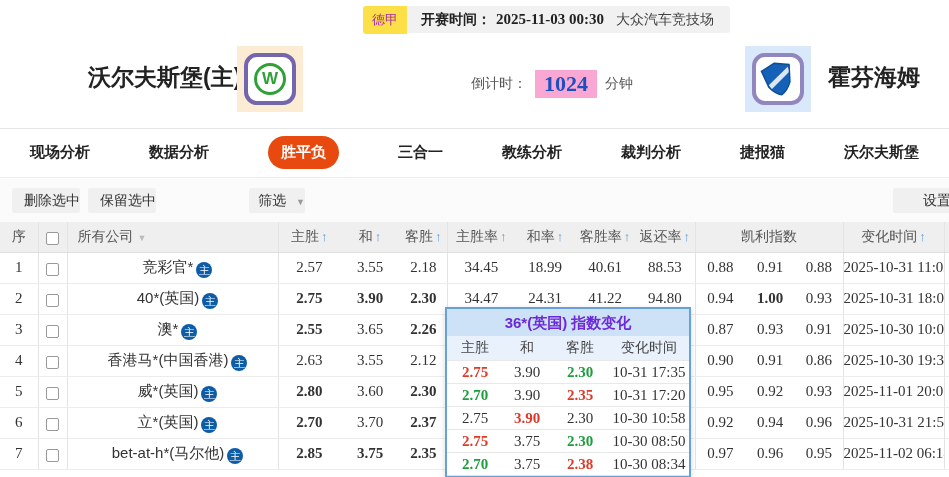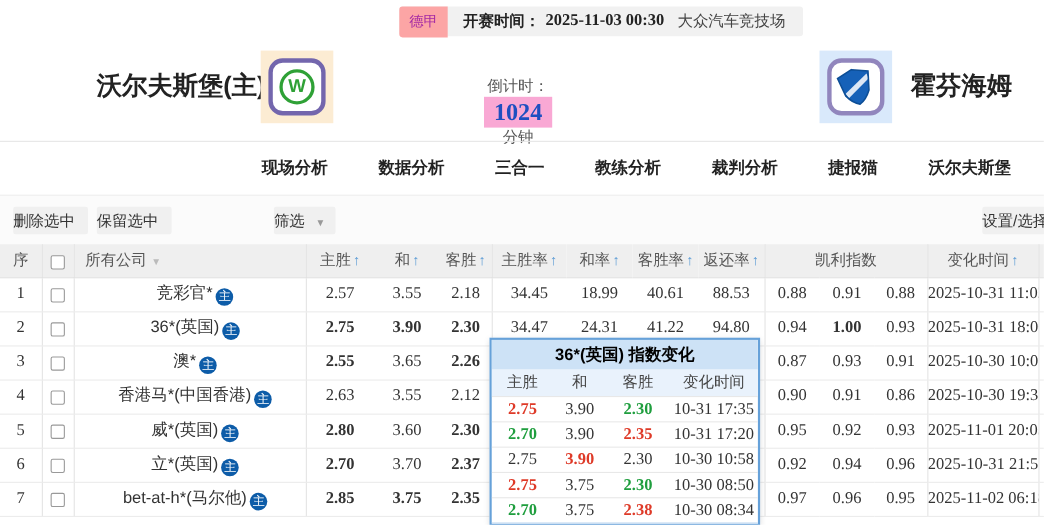--- a/index.html
+++ b/index.html
@@ -7,58 +7,58 @@
   body {
     position:relative; overflow:hidden; background:#fff;
     font-family:"Liberation Sans", sans-serif; color:#333;
   }
   .num { font-family:"Liberation Serif", serif; }
 
   
   .topbar { position:absolute; left:363px; top:6px; height:27px;
     background:#f1f1f1; border-radius:3px; display:flex; align-items:center;
     padding-right:16px; white-space:nowrap; }
-  .league-badge { background:#fca5a5; color:#a52aa5; font-size:13px;
+  .league-badge { background:#fde047; color:#a52aa5; font-size:13px;
     padding:5px 9px; border-radius:3px 0 0 3px; margin-right:14px; }
   .kickoff-label { font-weight:bold; font-size:14px; color:#222; }
   .kickoff-time { font-weight:bold; font-size:15px; color:#222; margin:0 12px 0 5px; }
   .venue { font-size:14px; color:#444; }
 
   
   .home-name { position:absolute; left:88px; top:62px; font-size:23px; font-weight:bold; color:#222; }
   .away-name { position:absolute; left:828px; top:62px; font-size:23px; font-weight:bold; color:#222; }
   .logo-box { position:absolute; top:46px; width:66px; height:66px;
     display:flex; align-items:center; justify-content:center; }
   .logo-box.home { left:237px; background:#fcecd3; }
   .logo-box.away { left:745px; background:#d9e9fb; }
   .crest { width:52px; height:52px; background:#fff; border:4px solid #7366ad;
     border-radius:13px; display:flex; align-items:center; justify-content:center; }
   .logo-box.away .crest { border-color:#9186bd; }
   .wolfs-ring { width:32px; height:32px; border:3px solid #2fa136; border-radius:50%;
     display:flex; align-items:center; justify-content:center;
     color:#2fa136; font-weight:bold; font-size:17px; }
-  .countdown { position:absolute; left:432px; top:70px; display:flex; align-items:center;flex-direction:column; }
+  .countdown { position:absolute; left:471px; top:70px; display:flex; align-items:center; }
   .countdown-label, .countdown-unit { font-size:14px; color:#555; }
   .countdown-value { background:#f9a8d4; padding:1px 9px; margin:0 8px;
     font-weight:bold; font-size:22px; color:#1d4fc0; }
   .header-divider { position:absolute; top:128px; left:0; width:949px; height:0;
     border-top:1px solid #e6e6e6; }
 
   
   .nav { position:absolute; top:129px; left:30px; width:889px; height:46px;
-    display:flex; align-items:center; justify-content:flex-end; gap:46px; }
+    display:flex; align-items:center; justify-content:space-between; gap:46px; }
   .nav-item { font-size:15px; font-weight:bold; color:#222; cursor:pointer; white-space:nowrap; }
   .nav-item.active { background:#e8490e; color:#fff; padding:7px 13px; border-radius:17px; }
 
   
   .toolbar { position:absolute; top:177px; left:0; width:949px; height:45px;
     background:#fbfbfb; border-top:1px solid #eee; }
   .tbtn { position:absolute; top:10px; height:25px; line-height:25px;
     background:#f0f0f0; border-radius:2px; font-size:14px; color:#333;
-    text-align:left; cursor:pointer; white-space:nowrap; }
+    text-align:right; cursor:pointer; white-space:nowrap; }
   .tbtn .caret { color:#999; font-size:9px; margin-left:6px; }
   #btn-delete { left:12px; width:68px; }
   #btn-keep   { left:88px; width:68px; }
   #dd-live    { left:155px; width:85px; text-align:left; padding-left:15px; }
   #dd-live .caret { position:absolute; right:11px; top:0; }
   #btn-filter { left:249px; width:56px; }
   #btn-settings { left:893px; width:90px; }
   .count-text { position:absolute; left:312px; top:13px; font-size:15px; color:#333; white-space:nowrap; }
   .count-text b { font-weight:bold; }
   .show-link { color:#3a7bd5; margin-left:8px; cursor:pointer; }
@@ -82,21 +82,21 @@
     font-family:"Liberation Sans", sans-serif; }
   .c-r { color:#de3a28; font-weight:bold; }
   .c-g { color:#1f9e3e; font-weight:bold; }
   td.cell-time { font-size:15px; }
 
   
   .popup { position:absolute; left:445px; top:307px; width:246px; height:171px;
     border:2px solid #66a1d9; background:#fff; overflow:hidden; z-index:5;
     box-shadow:0 2px 6px rgba(0,0,0,.15); }
   .popup-title { height:27px; line-height:27px; background:#cde2f6; text-align:center;
-    font-weight:bold; font-size:15px; color:#000000; }
+    font-weight:bold; font-size:15px; color:#6d28d9; }
   .popup-head, .popup-row { display:grid; grid-template-columns:56px 48px 58px 1fr;
     align-items:center; text-align:center; }
   .popup-head { height:24px; background:#e9f2fc; font-size:14px; color:#444; }
   .popup-row { height:23px; border-top:1px solid #e8e8e8; font-size:15px; }
   .popup-row span { font-family:"Liberation Serif", serif; }
   .popup-footer { height:6px; background:#cde2f6; border-top:1px solid #d4e4f4; }
 </style>
 </head>
 <body>
 
@@ -126,20 +126,21 @@
       <path d="M20 3 L35 8 L31.5 26 Q26.5 34.5 20 37 Q13.5 34.5 8.5 26 L5 8 Z" fill="none" stroke="#0d4e96" stroke-width="1.5"></path>
     </svg>
   </div>
 </div>
 <div class="away-name">霍芬海姆</div>
 <div class="header-divider"></div>
 
 <div class="nav">
     <span class="nav-item">现场分析</span>
     <span class="nav-item">数据分析</span>
+    <span class="nav-item active">胜平负</span>
     <span class="nav-item">三合一</span>
     <span class="nav-item">教练分析</span>
     <span class="nav-item">裁判分析</span>
     <span class="nav-item">捷报猫</span>
     <span class="nav-item">沃尔夫斯堡</span>
   </div>
 
 <div class="toolbar">
   <div class="tbtn" id="btn-delete">删除选中</div>
   <div class="tbtn" id="btn-keep">保留选中</div>
@@ -199,21 +200,21 @@
         <td class="num b-r">88.53</td>
         <td class="num ">0.88</td>
         <td class="num ">0.91</td>
         <td class="num  b-r">0.88</td>
         <td class="num cell-time b-r">2025-10-31 11:02</td>
         <td class=""></td>
       </tr>
       <tr>
         <td class="num b-r">2</td>
         <td class="b-r"><span class="checkbox"></span></td>
-        <td class="cell-company b-r"><span>36*(英国)</span><span class="badge-main">主</span></td>
+        <td class="cell-company b-r"><span>40*(英国)</span><span class="badge-main">主</span></td>
         <td class="num c-r">2.75</td>
         <td class="num c-r">3.90</td>
         <td class="num c-g b-r">2.30</td>
         <td class="num">34.47</td>
         <td class="num">24.31</td>
         <td class="num">41.22</td>
         <td class="num b-r">94.80</td>
         <td class="num ">0.94</td>
         <td class="num c-r">1.00</td>
         <td class="num  b-r">0.93</td>

